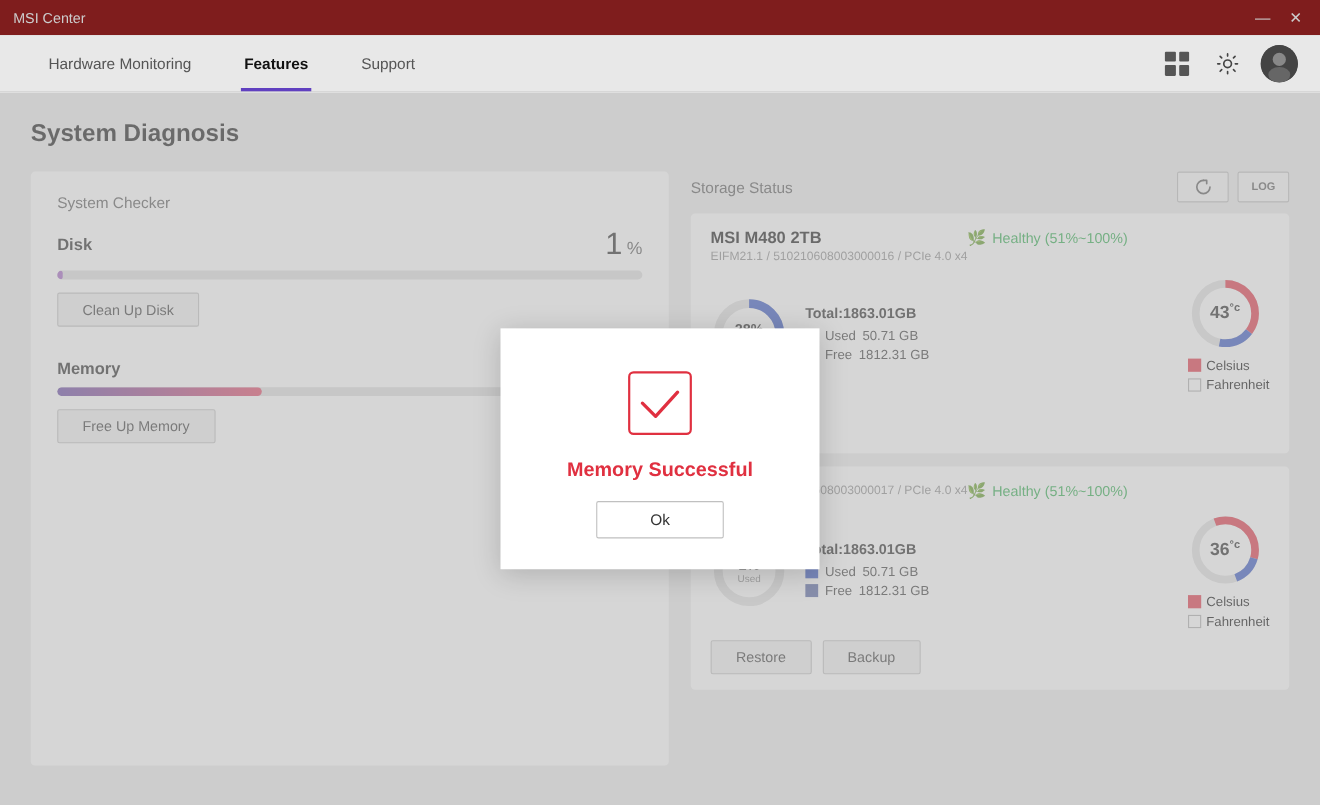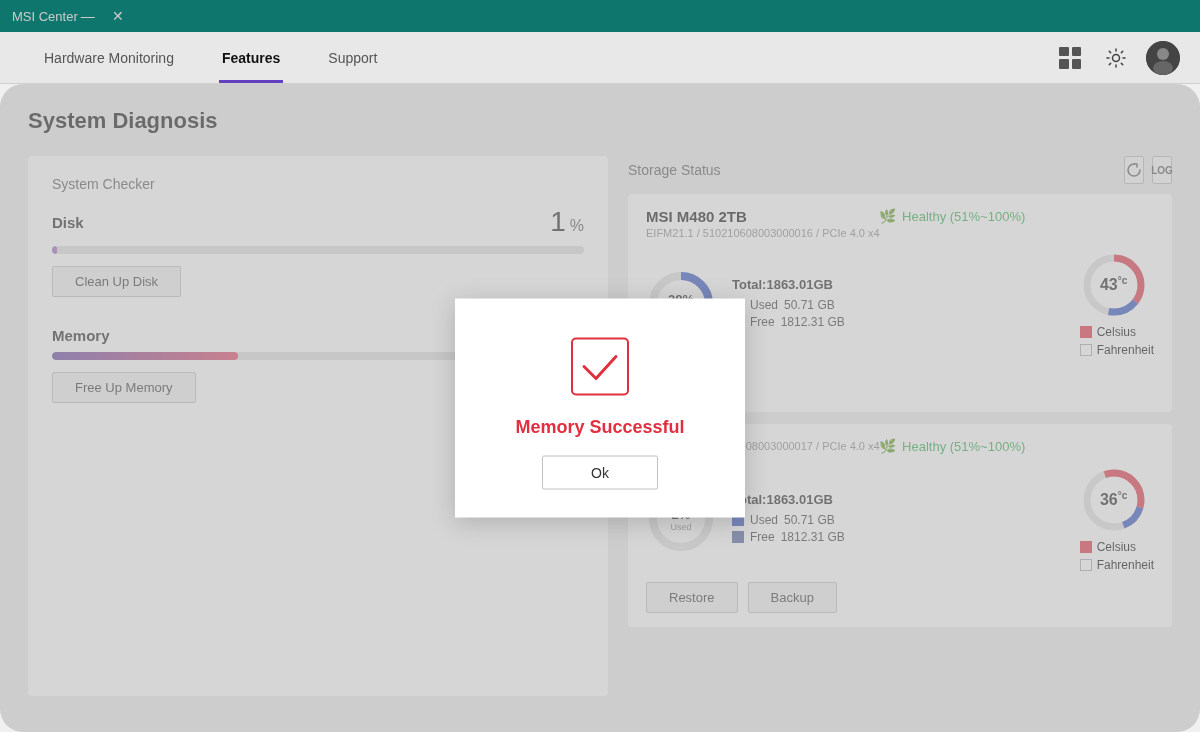--- a/index.html
+++ b/index.html
@@ -7,24 +7,25 @@
       width: 1200px;
       height: 732px;
       background: #1a1a1a;
       font-family: 'Segoe UI', Arial, sans-serif;
       overflow: hidden;
       position: relative;
     }
 
     
     .title-bar {
-      background: #0f766e;
+      background: #7f1d1d;
       height: 32px;
       display: flex;
       align-items: center;
+      justify-content: space-between;
       padding: 0 12px;
     }
     .title-bar-title {
       color: #ccc;
       font-size: 13px;
     }
     .title-bar-controls {
       display: flex;
       gap: 10px;
     }
@@ -114,21 +115,20 @@
       cursor: pointer;
       overflow: hidden;
     }
 
     
     .content {
       flex: 1;
       padding: 24px 28px;
       background: #ececec;
       overflow: hidden;
-      border-radius: 23px;
     }
     .page-title {
       font-size: 22px;
       font-weight: 700;
       color: #111;
       margin-bottom: 22px;
     }
 
     
     .two-col {
@@ -225,21 +225,21 @@
     .storage-title {
       font-size: 14px;
       color: #555;
     }
     .storage-controls {
       display: flex;
       gap: 8px;
       align-items: center;
     }
     .storage-icon-btn {
-      width: 20px;
+      width: 47px;
       height: 28px;
       display: flex;
       align-items: center;
       justify-content: center;
       cursor: pointer;
       color: #555;
       font-size: 15px;
       border: 1px solid #bbb;
       border-radius: 2px;
       background: #f5f5f5;

